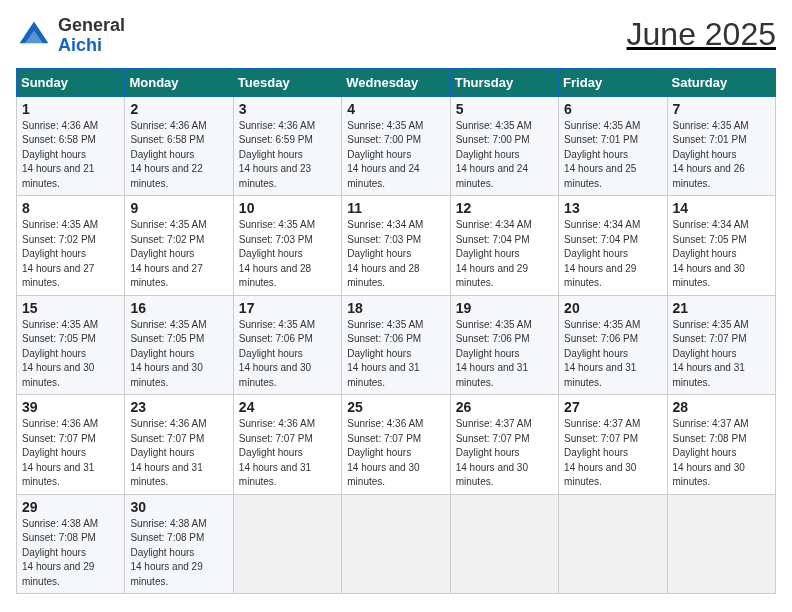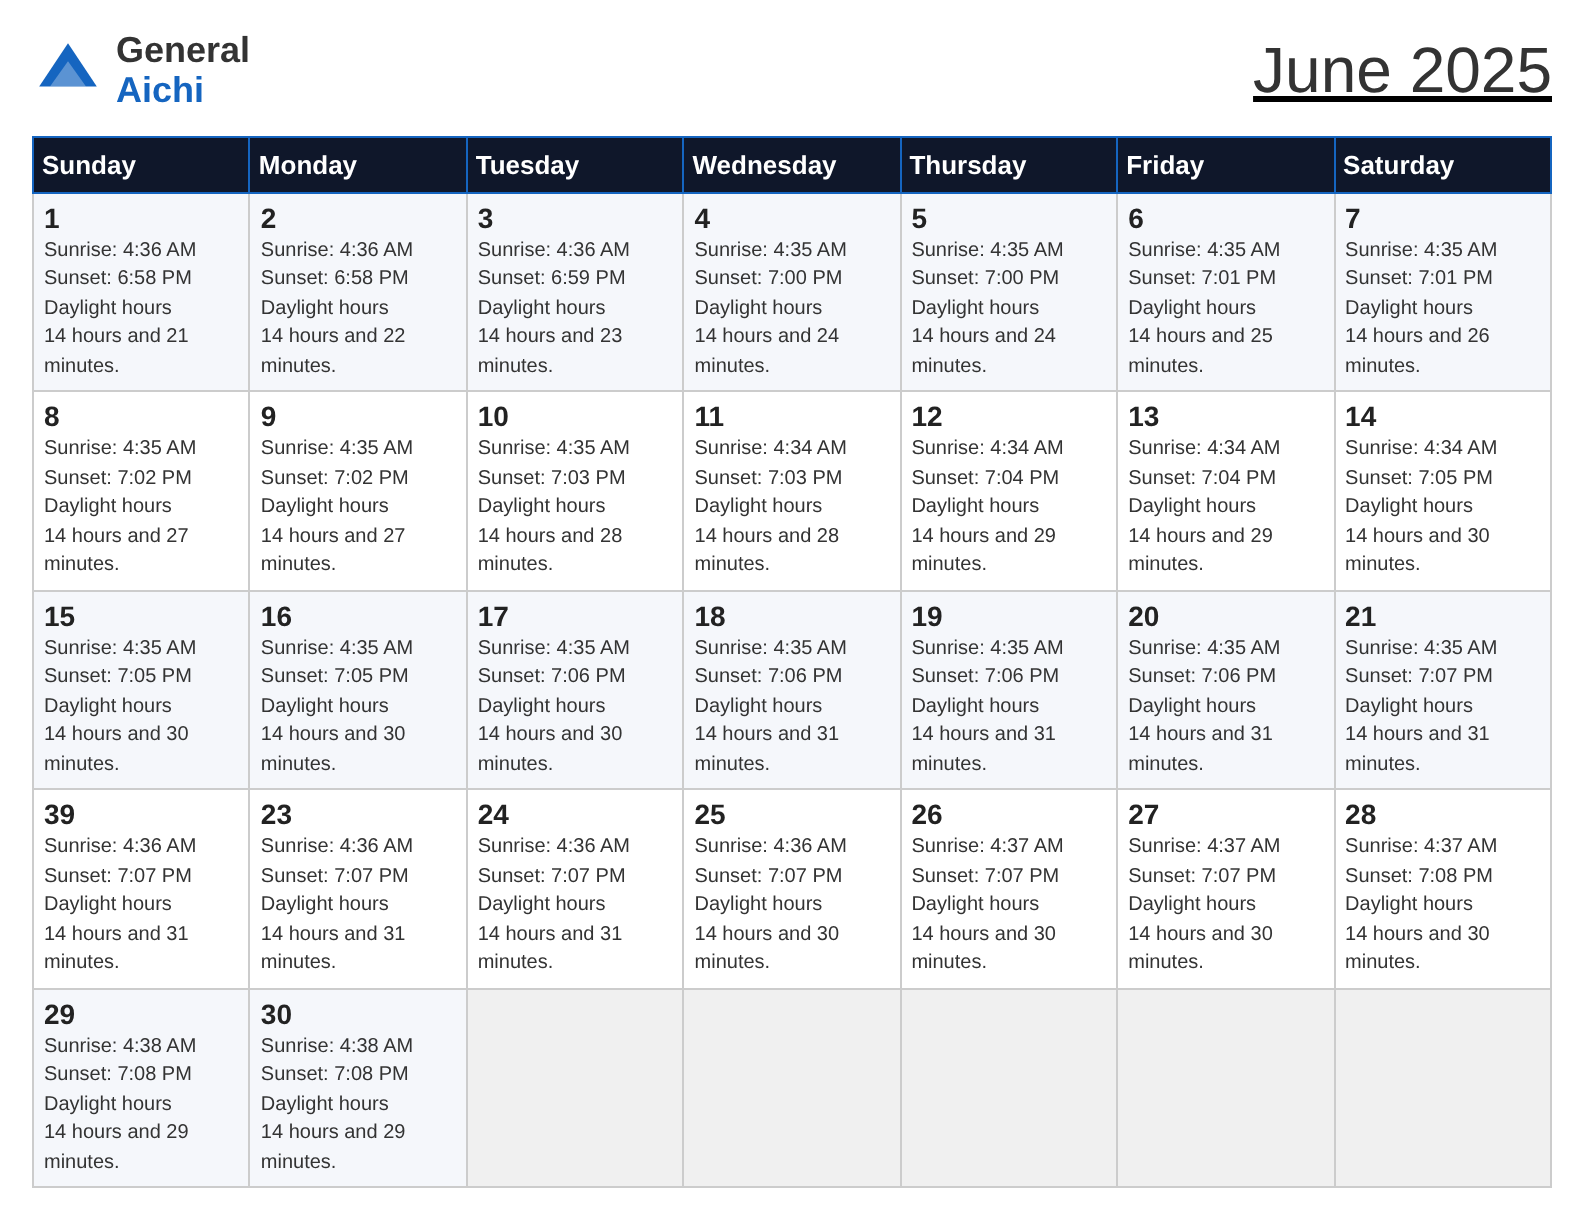--- a/index.html
+++ b/index.html
@@ -6,21 +6,21 @@
     body {
       font-family: Arial, sans-serif;
       background: #fff;
       width: 792px;
       min-height: 612px;
       padding: 16px;
     }
     .header {
       display: flex;
       justify-content: space-between;
-      align-items: center;
+      align-items: flex-start;
       margin-bottom: 12px;
     }
     .logo {
       display: flex;
       align-items: center;
       gap: 6px;
     }
     .logo-text {
       font-size: 18px;
       font-weight: bold;
@@ -44,21 +44,21 @@
     .calendar-subtitle {
       font-size: 14px;
       color: #555;
     }
     table {
       width: 100%;
       border-collapse: collapse;
       font-size: 11px;
     }
     thead th {
-      background-color: #0f172a;
+      background-color: #0f766e;
       color: #fff;
       padding: 6px 4px;
       text-align: left;
       font-size: 13px;
       font-weight: bold;
       border: 1px solid #1565c0;
     }
     tbody td {
       vertical-align: top;
       padding: 4px 5px;

